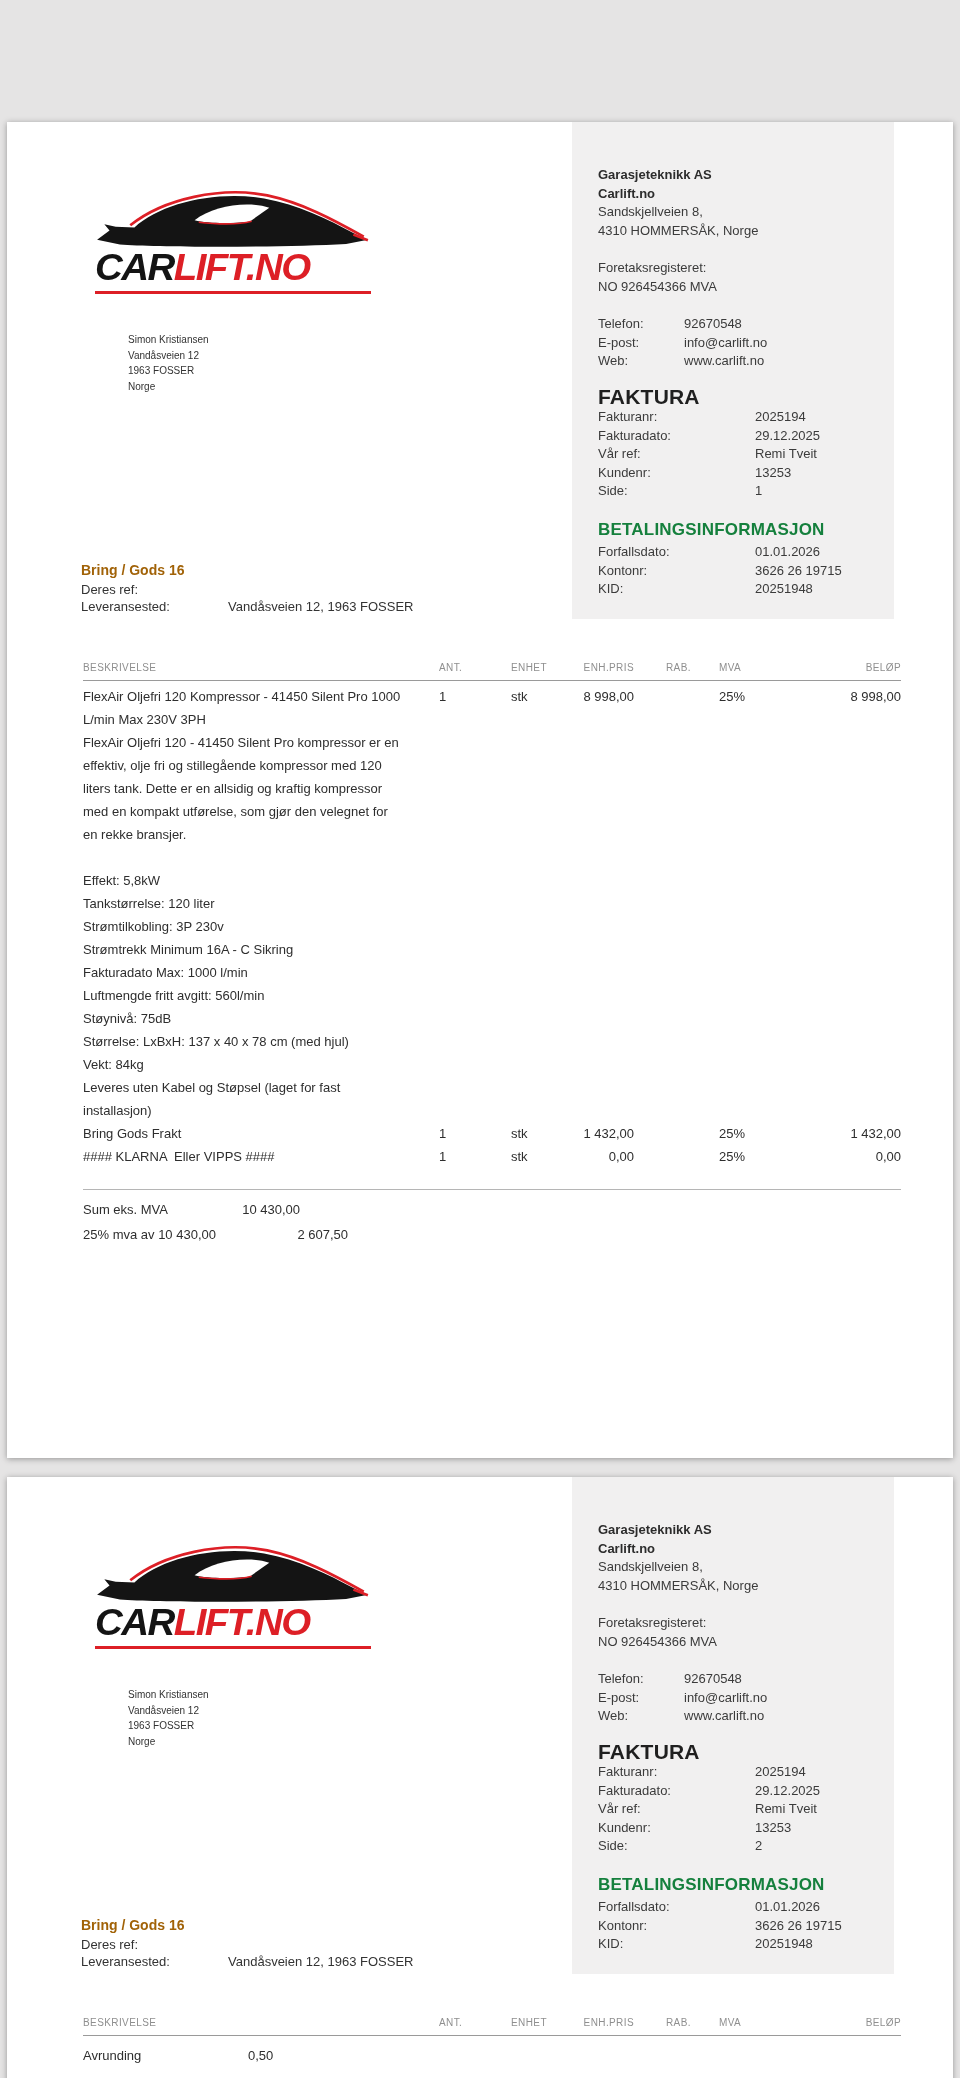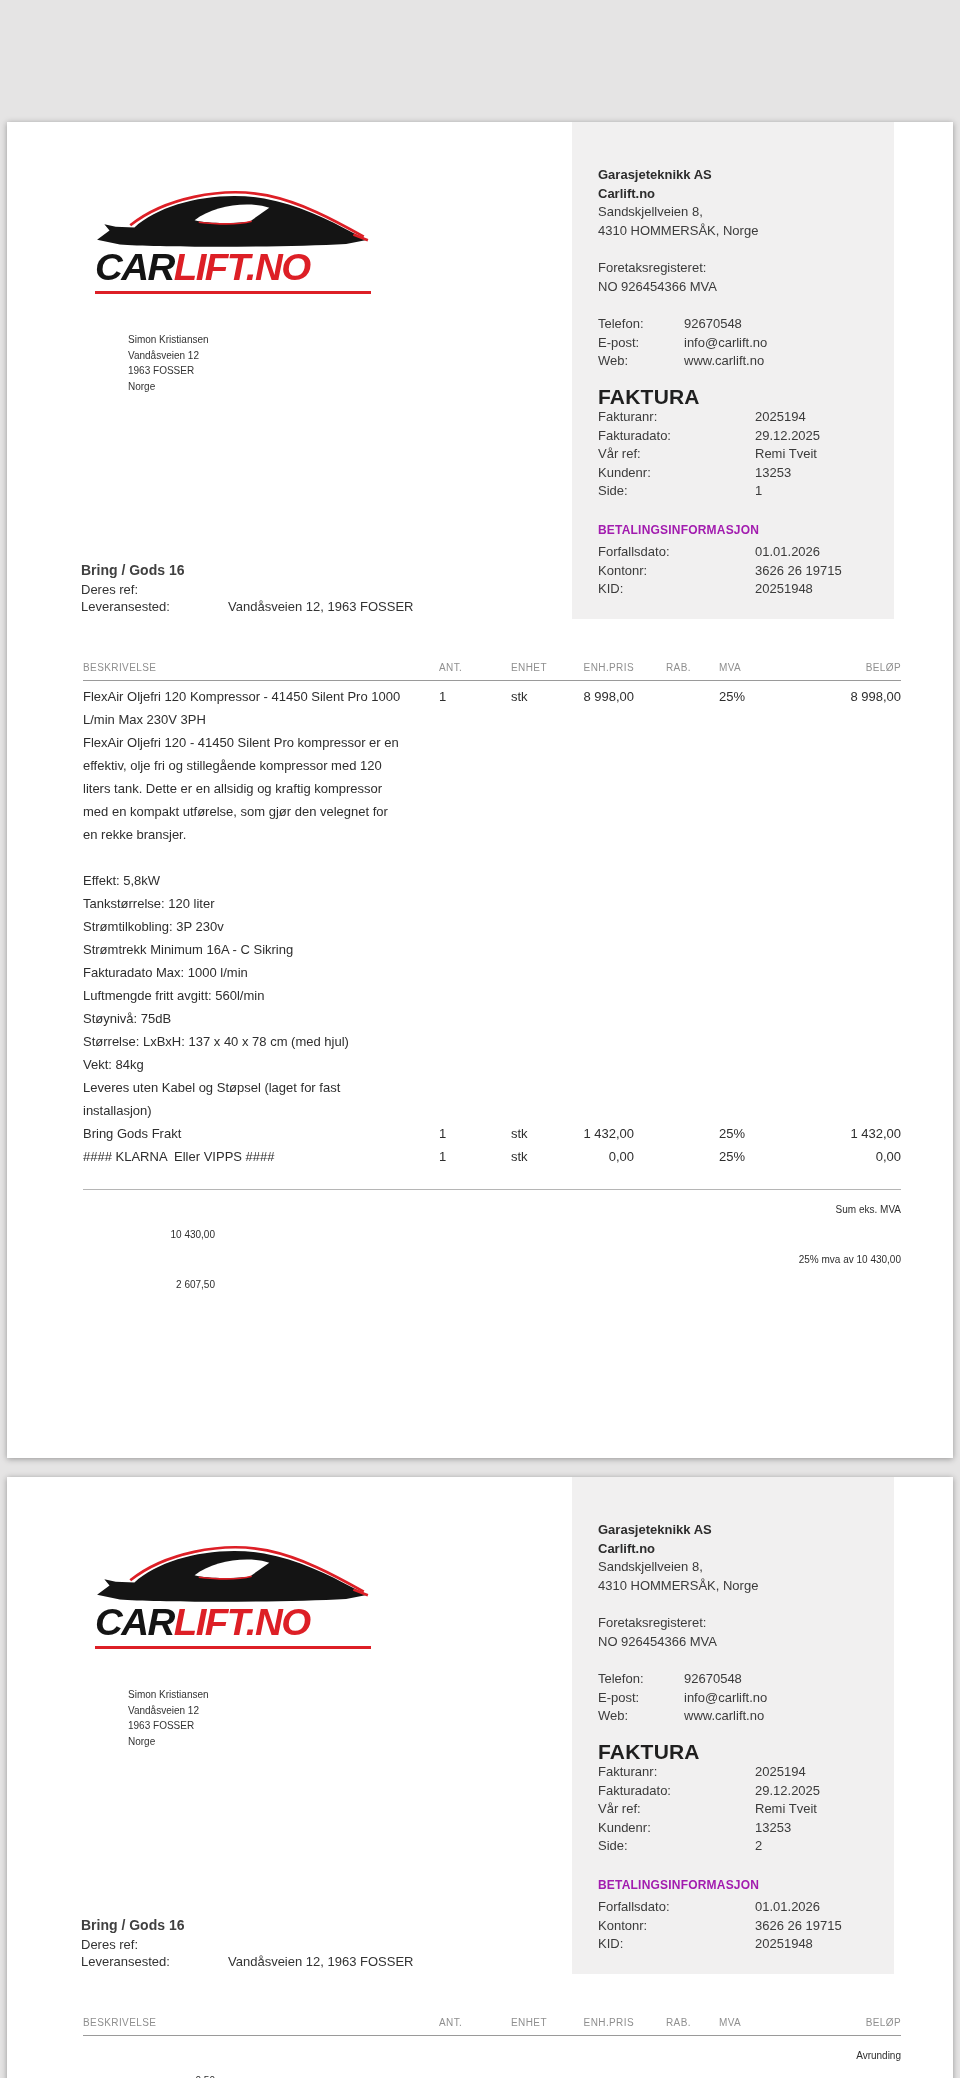--- a/index.html
+++ b/index.html
@@ -31,39 +31,39 @@
   .panel .bold { font-weight:bold; color:#2c2c2c; }
   .panel .blockgap { height:19px; }
   .kv { display:flex; }
   .kv .k { flex:0 0 86px; }
   .kv.wide .k { flex:0 0 157px; }
   .invoice-title {
     font-size:21px; font-weight:bold; color:#1f1f1f;
     margin-top:17px; margin-bottom:2px; letter-spacing:0.2px;
   }
   .pay-title {
-    font-weight:bold; color:#a21caf; font-size:12px;
+    font-weight:bold; color:#15803d; font-size:17px;
     margin-top:20px; margin-bottom:4px; letter-spacing:0.2px;
   }
 
   
   .logo { position:absolute; left:88px; top:60px; width:276px; }
   .logo svg { display:block; width:276px; height:66px; }
   .logo-text {
     font-style:italic; font-weight:bold; font-size:37px;
     letter-spacing:-1.5px; line-height:40px; white-space:nowrap;
     color:#141414; transform:scaleX(1.04); transform-origin:left;
   }
   .logo-text .red { color:#dd1f26; }
   .logo-underline { height:3px; background:#dd1f26; margin-top:3px; width:100%; }
 
   
   .customer { position:absolute; left:121px; top:210px; font-size:10px; line-height:15.5px; color:#333; }
   .delivery { position:absolute; left:74px; top:440px; font-size:13px; line-height:17px; color:#333; }
-  .delivery .d-title { font-weight:bold; font-size:14px; color:#404040; margin-bottom:2px; }
+  .delivery .d-title { font-weight:bold; font-size:14px; color:#a16207; margin-bottom:2px; }
   .delivery .d-row { display:flex; }
   .delivery .d-row .k { flex:0 0 147px; }
 
   
   .table { position:absolute; left:76px; right:52px; top:540px; }
   .t-head {
     display:grid;
     grid-template-columns:340px 72px 76px 63px 50px 80px 1fr;
     font-size:10px; color:#8f8f8f; letter-spacing:0.4px;
   }
@@ -83,21 +83,21 @@
   .c-belop { text-align:right; }
   .h-pris  { text-align:right; }
   .h-rab   { padding-left:32px; }
   .h-mva   { padding-left:35px; }
   .h-belop { text-align:right; }
   .gap-before { margin-top:23px; }
   .gap-before-sm { margin-top:22px; }
 
   .totals-rule { border-bottom:1px solid #b5b5b5; margin-top:21px; }
   .totals { margin-top:7px; }
-  .totals .tot-row { display:flex; font-size:10px; line-height:25px;flex-direction:column; }
+  .totals .tot-row { display:flex; font-size:13px; line-height:25px; }
   .totals .tot-label { text-align:right; }
   .totals .tot-value { width:132px; text-align:right; }
 </style>
 </head>
 <body>
 
 <div class="viewer">
 
   <div class="page">
 

